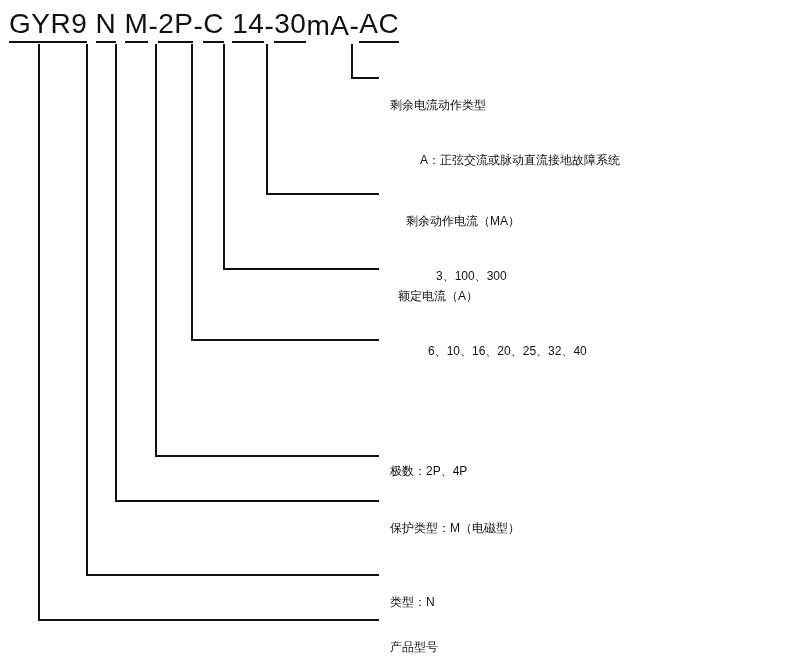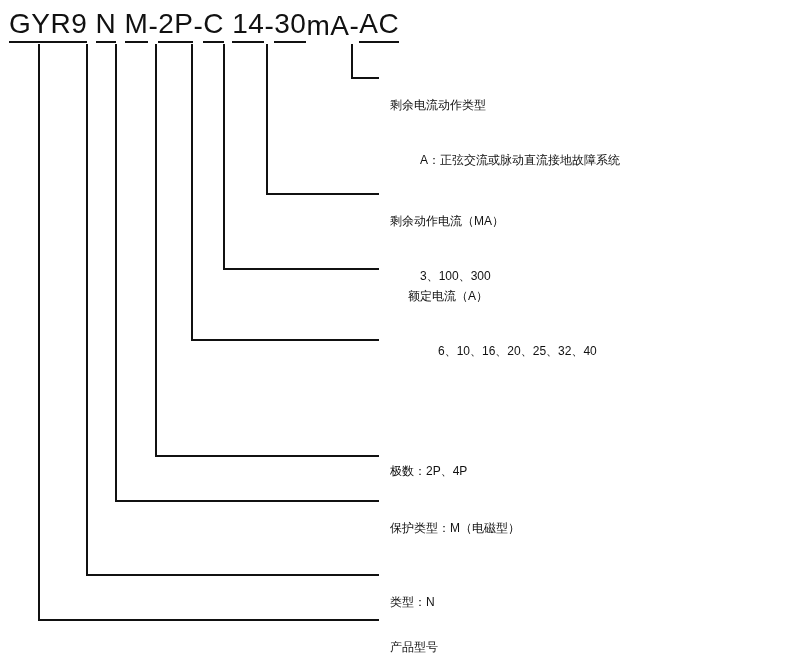--- a/index.html
+++ b/index.html
@@ -102,26 +102,26 @@
       <path d="M87,44 L87,575 L379,575"></path>
       <path d="M39,44 L39,620 L379,620"></path>
     </g>
   </svg>
 
   <div class="callout" style="left:390px; top:60px;">
     <span class="main">剩余电流动作类型</span>
     <span class="sub">A：正弦交流或脉动直流接地故障系统</span>
   </div>
 
-  <div class="callout" style="left:390px; top:176px;">
+  <div class="callout" style="left:406px; top:176px;">
     <span class="main">剩余动作电流（MA）</span>
     <span class="sub">3、100、300</span>
   </div>
 
-  <div class="callout" style="left:408px; top:251px;">
+  <div class="callout" style="left:398px; top:251px;">
     <span class="main">额定电流（A）</span>
     <span class="sub">6、10、16、20、25、32、40</span>
   </div>
 
 
   <div class="callout" style="left:390px; top:426px;">
     <span class="main">极数：2P、4P</span>
   </div>
 
   <div class="callout" style="left:390px; top:483px;">

